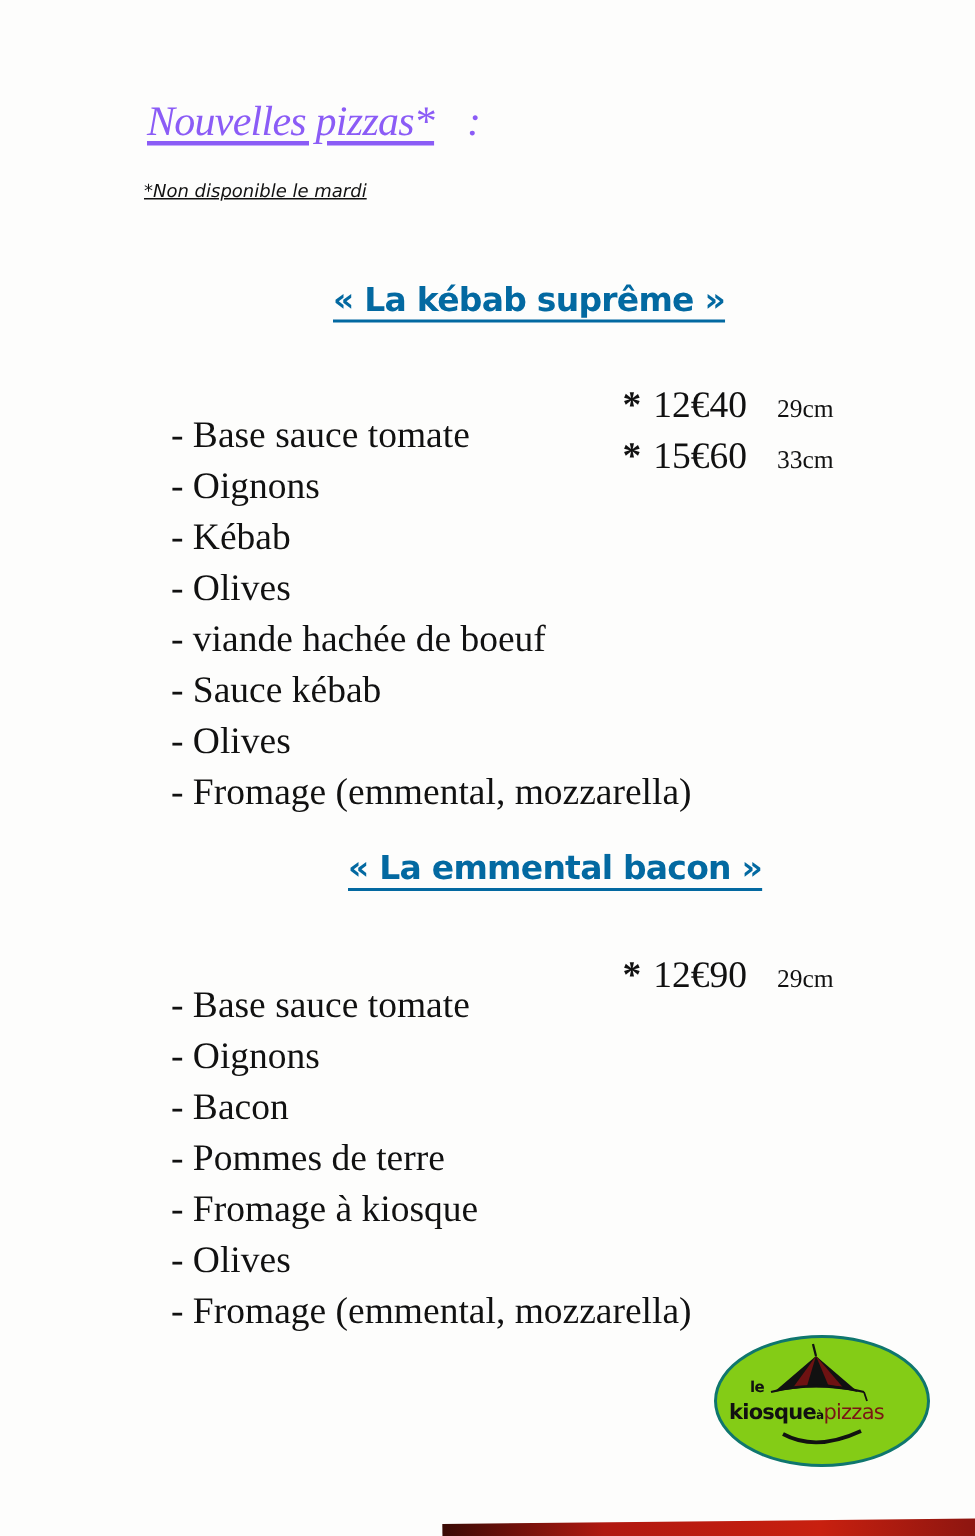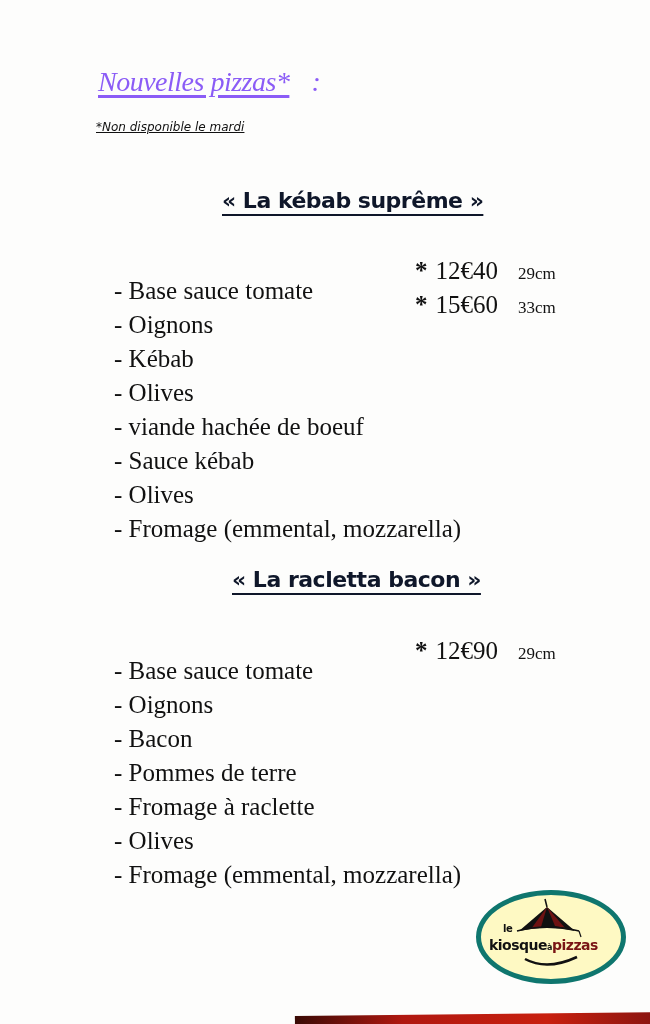--- a/index.html
+++ b/index.html
@@ -17,41 +17,41 @@
   .title .colon { margin-left: 22px; }
   .note {
     position: absolute; left: 96px; top: 120px;
     font-family: "DejaVu Sans", sans-serif; font-style: italic;
     font-size: 12px; text-decoration: underline; color: #111;
   }
   .pizza-title {
     position: absolute;
     font-family: "DejaVu Sans", sans-serif; font-weight: bold;
     font-size: 22px; text-decoration: underline; text-decoration-thickness: 2px;
-    text-underline-offset: 6px; letter-spacing: -0.5px; color: #0f172a;
+    text-underline-offset: 6px; letter-spacing: -0.5px; color: #0369a1;
   }
   .ingredients { position: absolute; left: 98px; margin: 16px; padding: 0; list-style: none; }
   .ingredients li { font-size: 25px; height: 34px; line-height: 34px; }
   .prices { position: absolute; left: 415px; margin: 0; padding: 0; list-style: none; }
   .prices li { font-size: 25px; height: 34px; line-height: 34px; white-space: nowrap; }
   .prices .star { font-weight: bold; margin-right: 8px; }
   .prices .size { font-size: 17px; font-weight: normal; margin-left: 20px; }
   .logo {
     position: absolute; left: 476px; top: 890px; width: 140px; height: 84px;
-    border: 5px solid #0f766e; border-radius: 50%; background: #fef9c3;
+    border: 2px solid #0f766e; border-radius: 50%; background: #84cc16;
   }
   .logo svg { position: absolute; left: 0; top: 0; }
   .logo-text {
     position: absolute; left: 8px; top: 42px; font-family: "DejaVu Sans", sans-serif;
     font-size: 14px; font-weight: bold; white-space: nowrap; letter-spacing: -0.5px;
   }
   .logo-text .le { position: absolute; left: 14px; top: -14px; font-size: 10px; }
   .logo-text .k { color: #111; }
   .logo-text .a { font-size: 8px; color: #111; }
-  .logo-text .p { color: #7a1515; font-weight: bold; }
+  .logo-text .p { color: #7a1515; font-weight: normal; }
   .bottom-bar {
     position: absolute; left: 295px; top: 1016px; width: 360px; height: 12px;
     background: linear-gradient(90deg, #3a0a05, #b01810 30%, #c8200f 70%, #8a1510);
     transform: rotate(-0.6deg); transform-origin: left bottom;
   }
 </style>
 </head>
 <body>
 
 <div class="title">
@@ -68,27 +68,27 @@
   <li>- viande hachée de boeuf</li>
   <li>- Sauce kébab</li>
   <li>- Olives</li>
   <li>- Fromage (emmental, mozzarella)</li>
 </ul>
 <ul class="prices" style="top:254px;">
   <li><span class="star">*</span><span>12€40</span><span class="size">29cm</span></li>
   <li><span class="star">*</span><span>15€60</span><span class="size">33cm</span></li>
 </ul>
 
-<div class="pizza-title" style="left:232px; top:567px;">« La racletta bacon »</div>
+<div class="pizza-title" style="left:232px; top:567px;">« La emmental bacon »</div>
 <ul class="ingredients" style="top:638px;">
   <li>- Base sauce tomate</li>
   <li>- Oignons</li>
   <li>- Bacon</li>
   <li>- Pommes de terre</li>
-  <li>- Fromage à raclette</li>
+  <li>- Fromage à kiosque</li>
   <li>- Olives</li>
   <li>- Fromage (emmental, mozzarella)</li>
 </ul>
 <ul class="prices" style="top:634px;">
   <li><span class="star">*</span><span>12€90</span><span class="size">29cm</span></li>
 </ul>
 
 <div class="logo">
   <svg width="140" height="84" viewBox="0 0 140 84">
     <line x1="64" y1="4" x2="66" y2="12" stroke="#111" stroke-width="1.5"></line>

